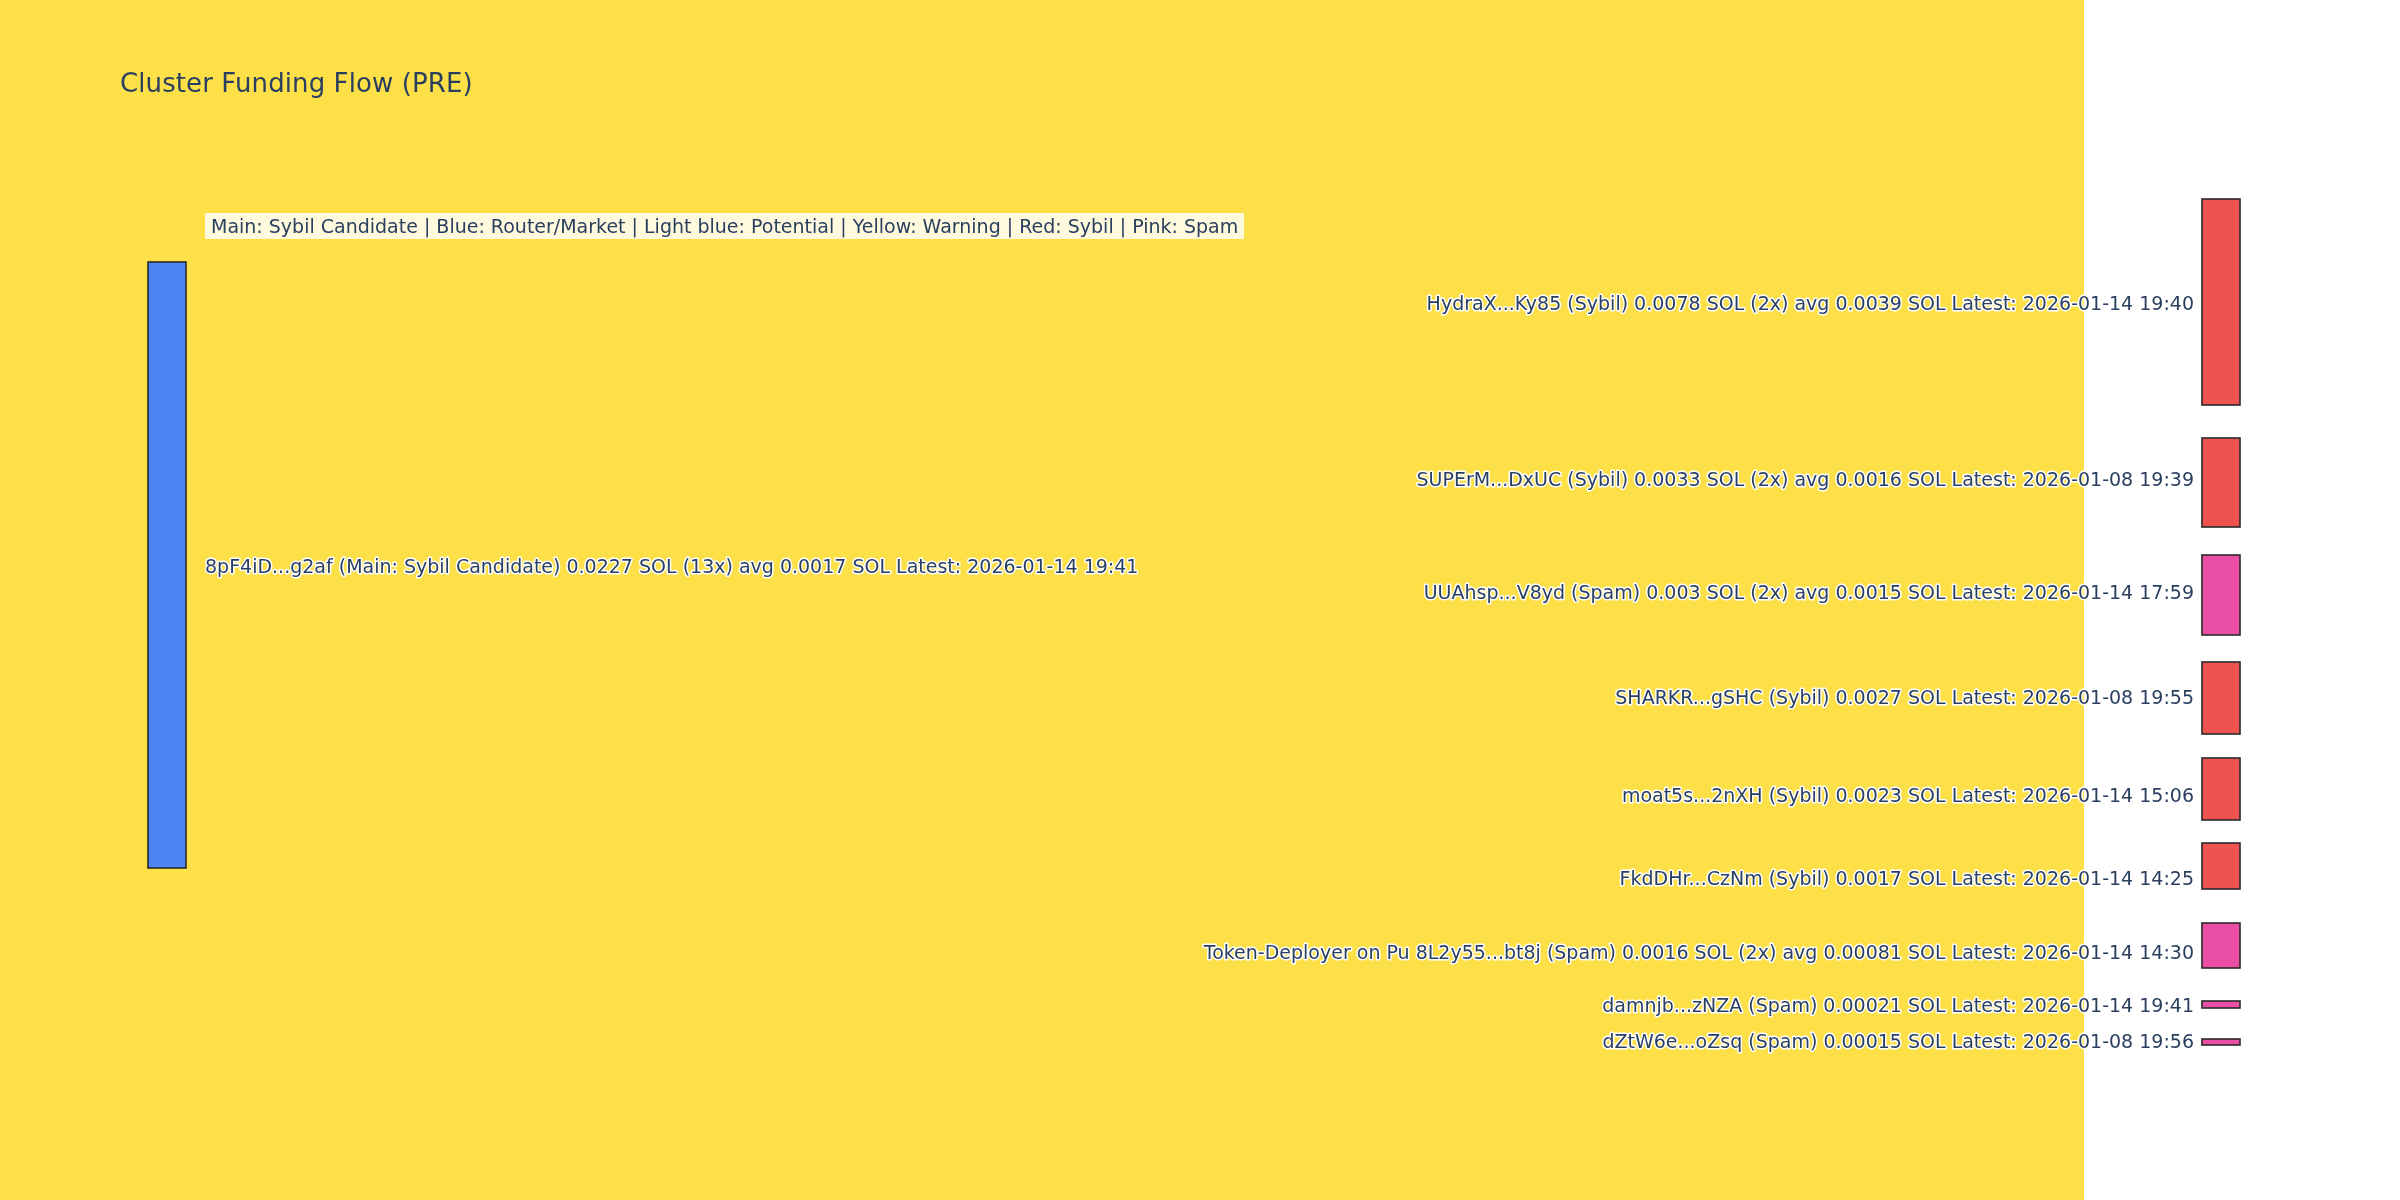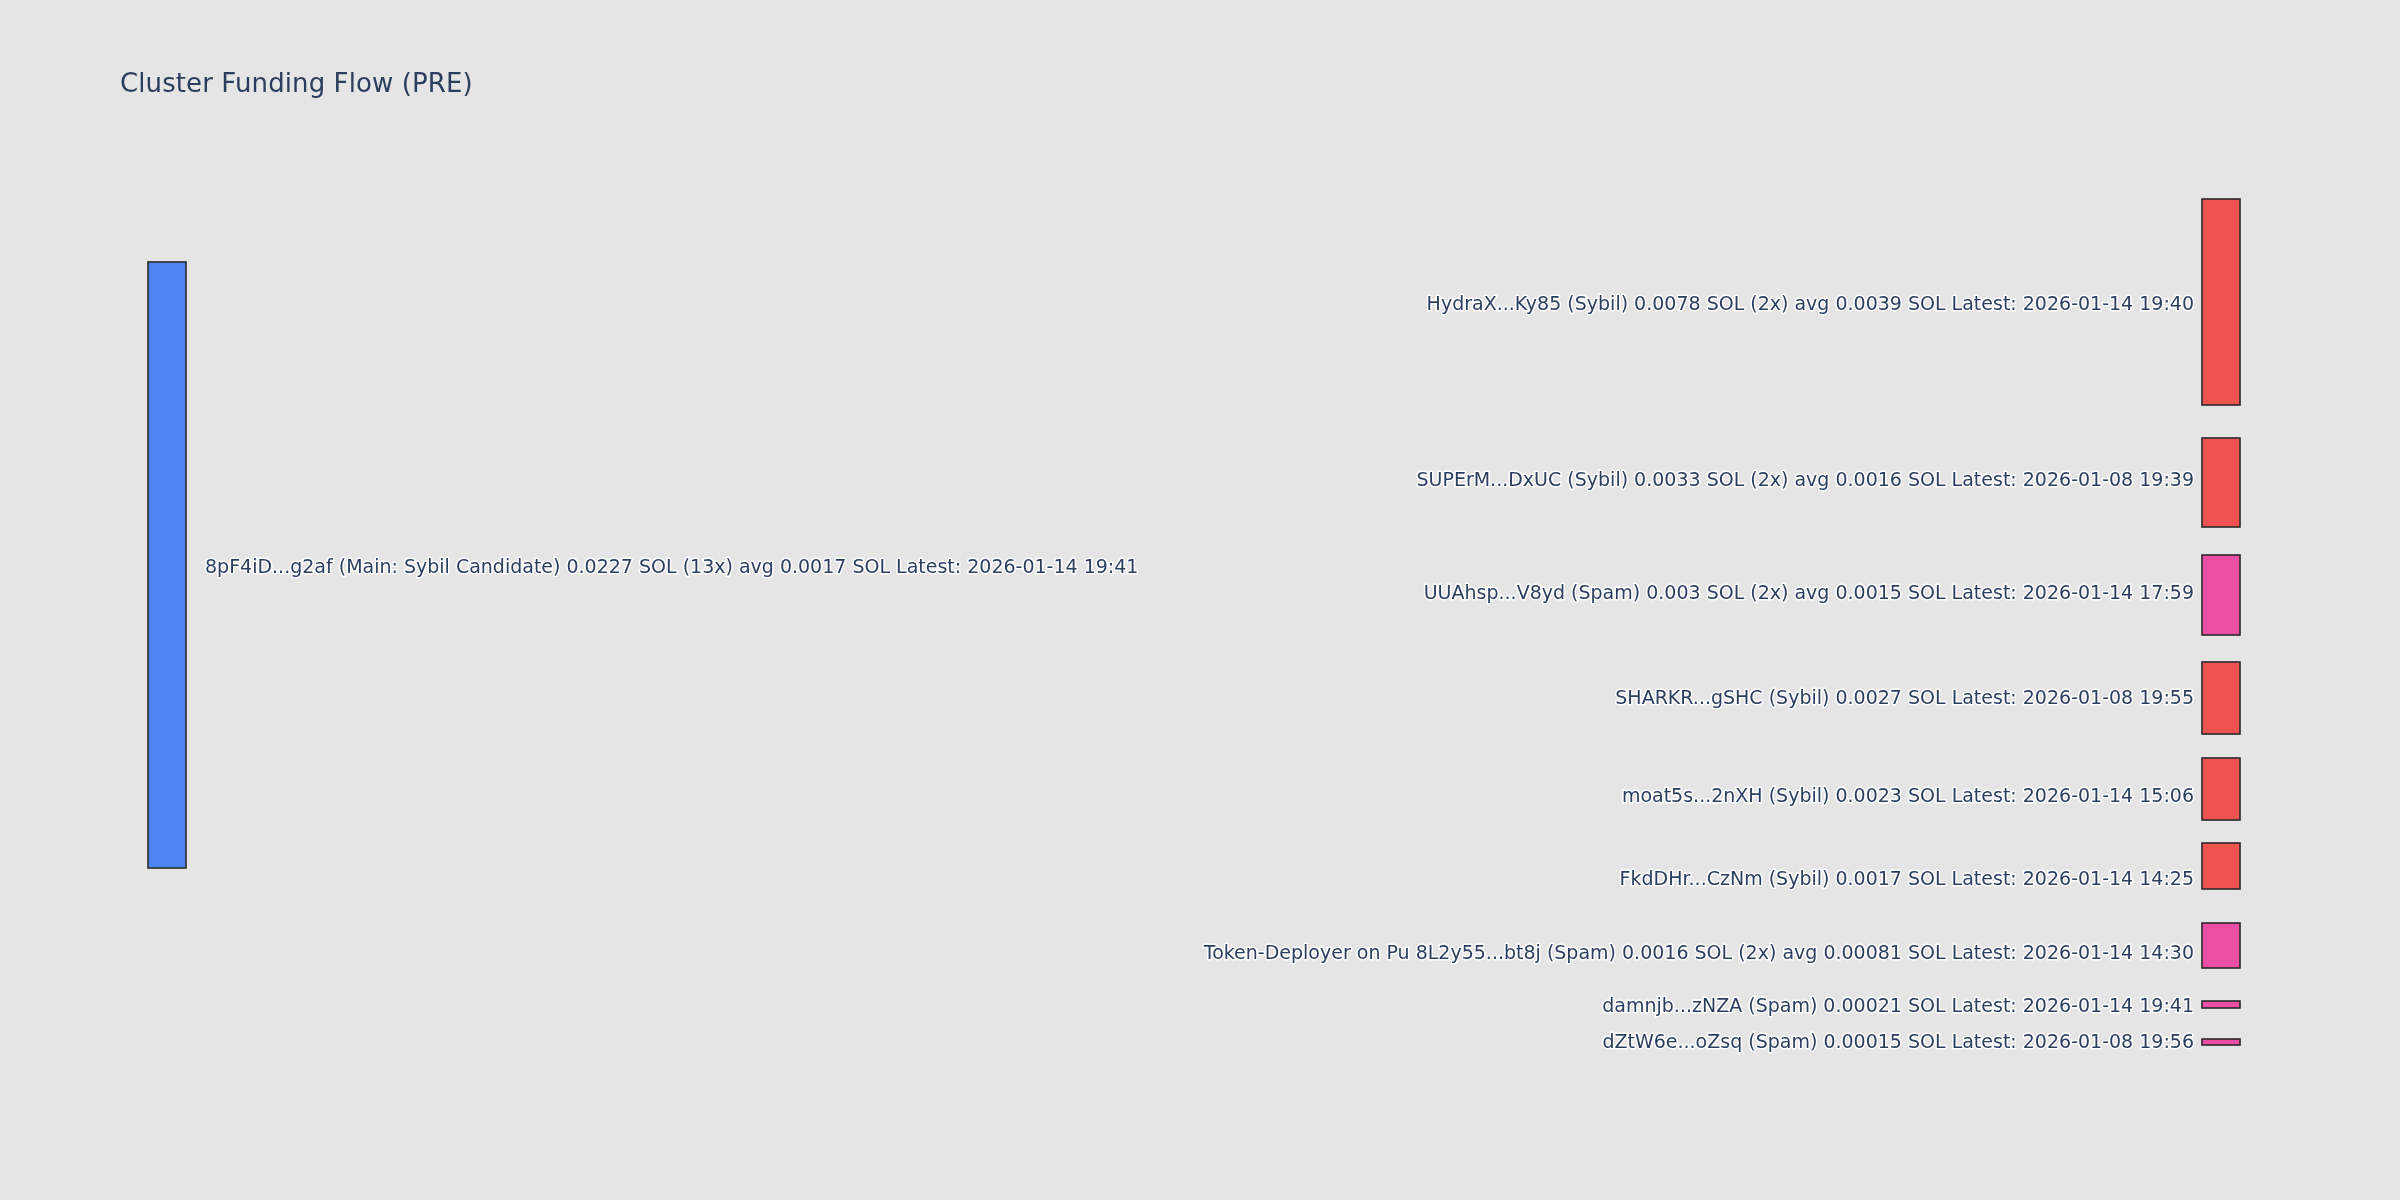--- a/index.html
+++ b/index.html
@@ -8,23 +8,23 @@
     background: #ffffff;
   }
   body {
     width: 2400px;
     height: 1200px;
     font-family: "DejaVu Sans", sans-serif;
     overflow: hidden;
   }
   #chart-root {
     position: relative;
-    width: 2400px;
+    width: 2084px;
     height: 1200px;
-    background: #e5e5e5;
+    background: #fde047;
   }
   .chart-title {
     position: absolute;
     left: 120px;
     top: 68px;
     font-size: 26px;
     color: #2a3f5f;
     font-family: "DejaVu Sans", sans-serif;
     white-space: nowrap;
     letter-spacing: 0.1px;
@@ -103,14 +103,15 @@
         <text x="2194" y="593" text-anchor="end" class="node-label">UUAhsp...V8yd (Spam) 0.003 SOL (2x) avg 0.0015 SOL Latest: 2026-01-14 17:59</text>
         <text x="2194" y="698" text-anchor="end" class="node-label">SHARKR...gSHC (Sybil) 0.0027 SOL Latest: 2026-01-08 19:55</text>
         <text x="2194" y="796" text-anchor="end" class="node-label">moat5s...2nXH (Sybil) 0.0023 SOL Latest: 2026-01-14 15:06</text>
         <text x="2194" y="879" text-anchor="end" class="node-label">FkdDHr...CzNm (Sybil) 0.0017 SOL Latest: 2026-01-14 14:25</text>
         <text x="2194" y="953" text-anchor="end" class="node-label">Token-Deployer on Pu 8L2y55...bt8j (Spam) 0.0016 SOL (2x) avg 0.00081 SOL Latest: 2026-01-14 14:30</text>
         <text x="2194" y="1006" text-anchor="end" class="node-label">damnjb...zNZA (Spam) 0.00021 SOL Latest: 2026-01-14 19:41</text>
         <text x="2194" y="1042" text-anchor="end" class="node-label">dZtW6e...oZsq (Spam) 0.00015 SOL Latest: 2026-01-08 19:56</text>
       </g>
   </svg>
 
+  <div class="legend-box">Main: Sybil Candidate  |  Blue: Router/Market | Light blue: Potential | Yellow: Warning | Red: Sybil | Pink: Spam</div>
 
 </div>
 
 </body></html>

